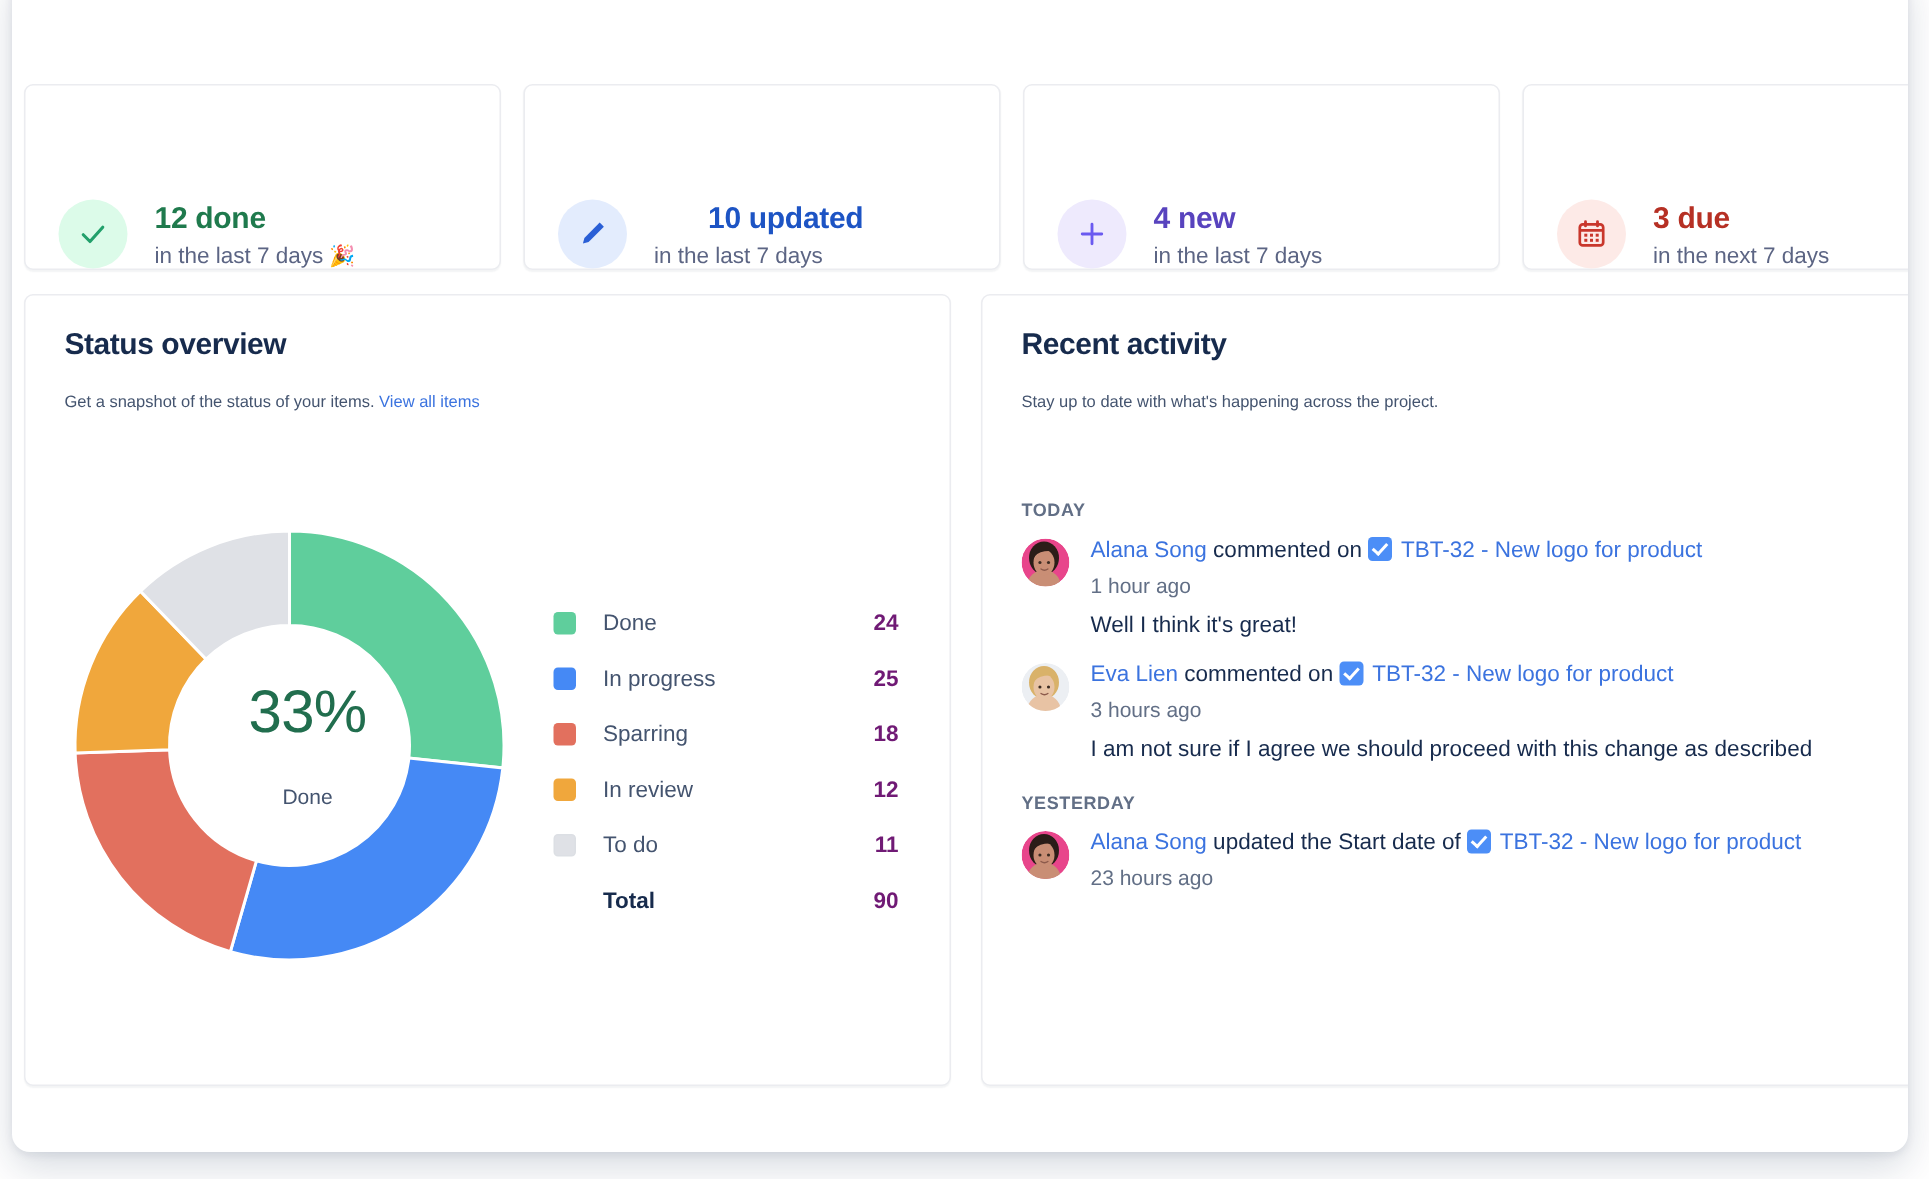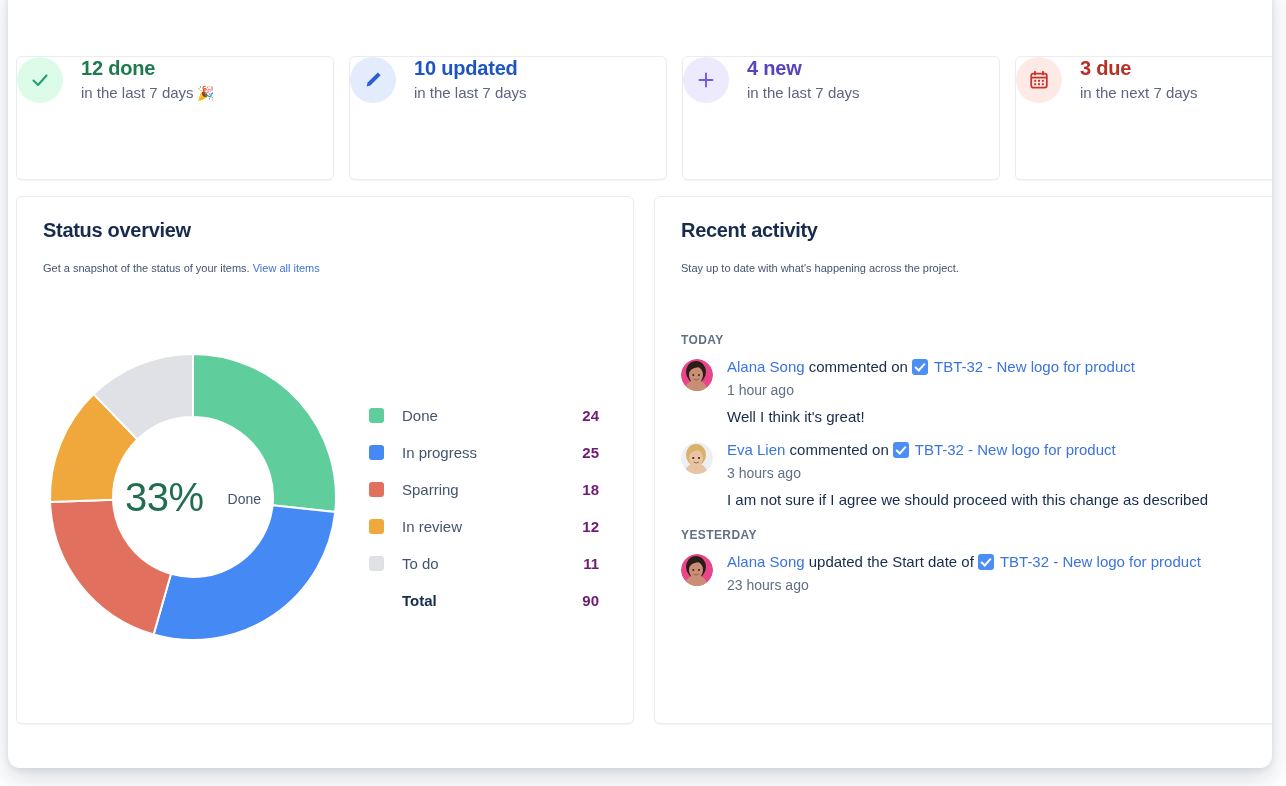--- a/index.html
+++ b/index.html
@@ -56,21 +56,22 @@
   }
 
   .stat-card {
     flex: 0 0 auto;
     width: 318px;
     height: 124px;
     background: #ffffff;
     border: 1px solid #ebecf0;
     border-radius: 6px;
     display: flex;
-    align-items: flex-start;
+    align-items: flex-end;
+    padding-left: 22px;
     gap: 18px;
     box-shadow: 0 1px 1px rgba(9,30,66,0.05);
   }
 
   .stat-icon {
     width: 46px;
     height: 46px;
     border-radius: 50%;
     display: flex;
     align-items: center;
@@ -81,21 +82,21 @@
 
   .stat-text { display: flex; flex-direction: column; gap: 5px; }
 
   .stat-count {
     font-size: 20px;
     font-weight: 700;
     letter-spacing: -0.2px;
     line-height: 1.1;
   }
   .stat-count.c-done     { color: #1f7a4d; }
-  .stat-count.c-updated  { color: #1d54c4; }
+  .stat-count.c-updated  { color: #1d54c4; margin-left: 36px; }
   .stat-count.c-new      { color: #5843be; }
   .stat-count.c-due      { color: #b63024; }
 
   .stat-sub {
     font-size: 15px;
     color: #5c6584;
     font-weight: 400;
     white-space: nowrap;
   }
   .stat-sub .emoji { font-size: 14px; }
@@ -155,24 +156,24 @@
   #donut-wrap {
     position: relative;
     width: 300px;
     height: 300px;
     margin-left: 26px;
   }
   #donut-svg { display: block; }
 
   #donut-center {
     position: absolute;
-    left: 0; top: 0;
+    left: 12px; top: 0;
     width: 300px; height: 300px;
     display: flex;
-    flex-direction: row;
+    flex-direction: column;
     align-items: center;
     justify-content: center;
     pointer-events: none;
     gap: 24px;
   }
   #donut-pct {
     font-size: 40px;
     font-weight: 400;
     color: #216e4e;
     line-height: 1;

